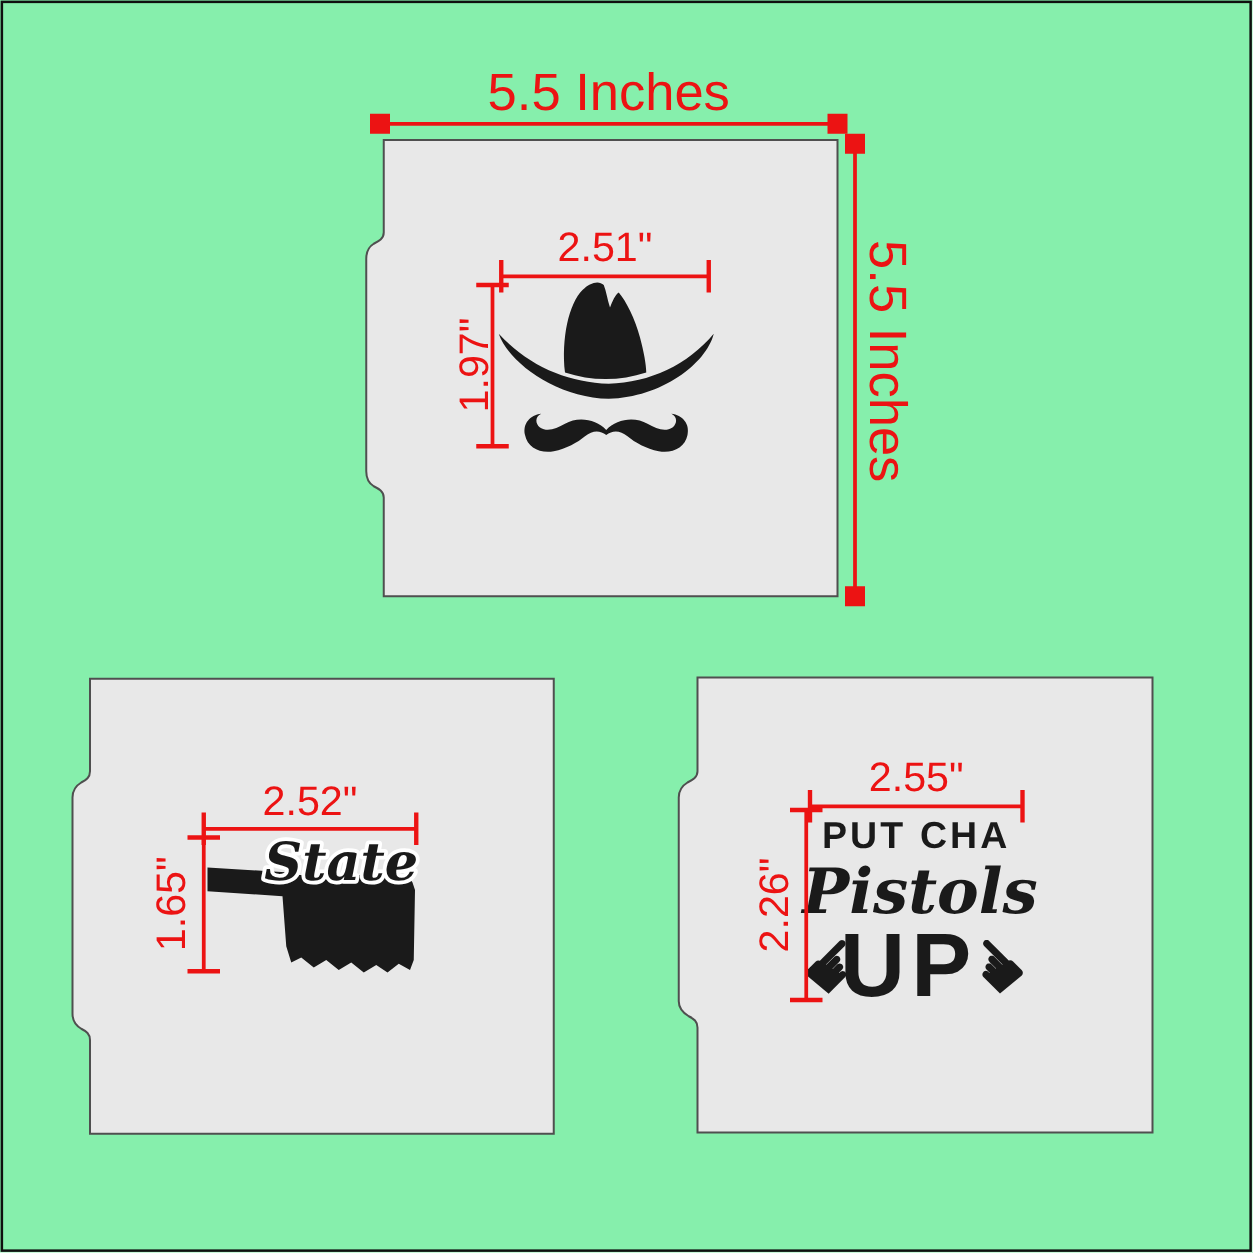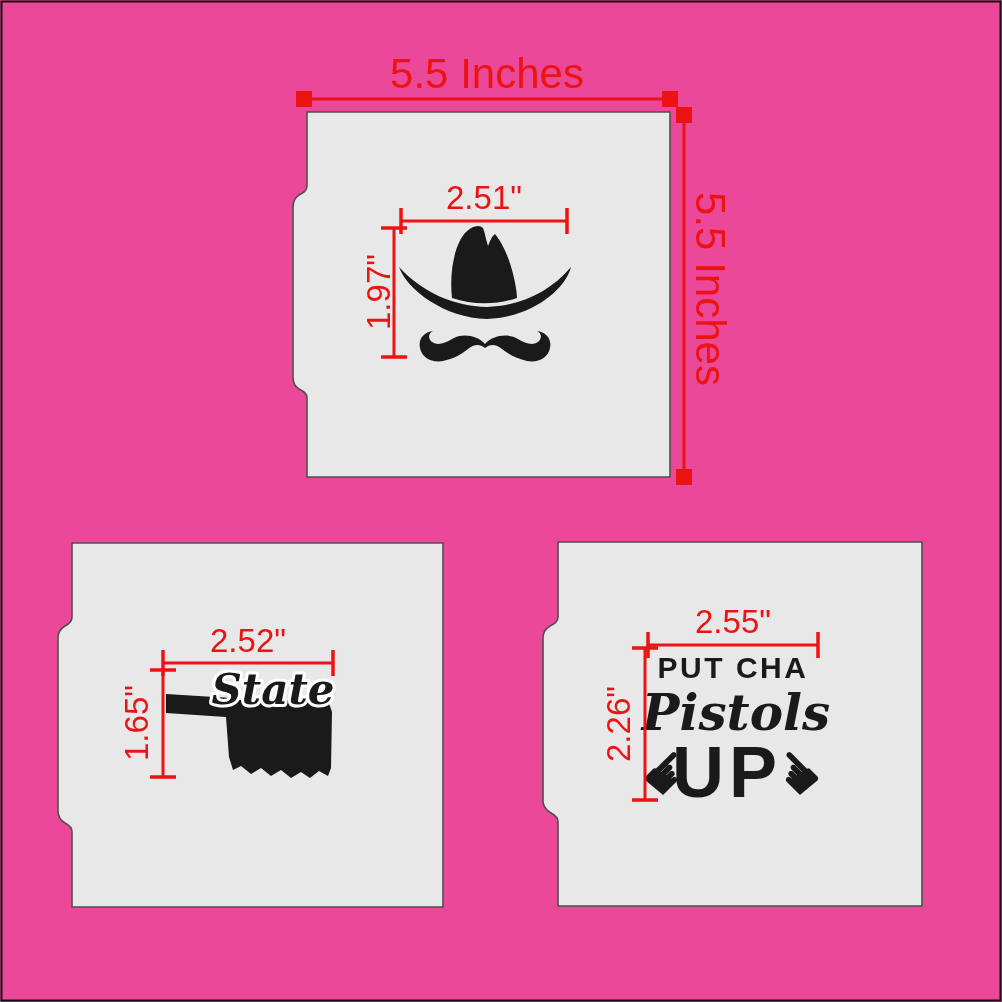--- a/index.html
+++ b/index.html
@@ -1,16 +1,16 @@
 <!DOCTYPE html>
 <html><head>
 <meta charset="utf-8">
 <style>
   html,body { margin:0; padding:0; background:#ffffff; }
-  .page { width:1002px; height:1002px; position:relative; background:#ec4899; }
+  .page { width:1002px; height:1002px; position:relative; background:#86efac; }
   svg { display:block; }
 
   .frame { fill:none; stroke:#101010; stroke-width:2; }
   .stencil { fill:#e8e8e8; stroke:#4f4f4f; stroke-width:1.6; }
   .art { fill:#1a1a1a; }
 
   .dim-line { stroke:#ec1313; stroke-width:3; fill:none; }
   .dim-tick { stroke:#ec1313; stroke-width:3.5; fill:none; }
   .dim-sq  { fill:#ec1313; }
   .dim-text { fill:#ec1313; font-family:"Liberation Sans", sans-serif; }

